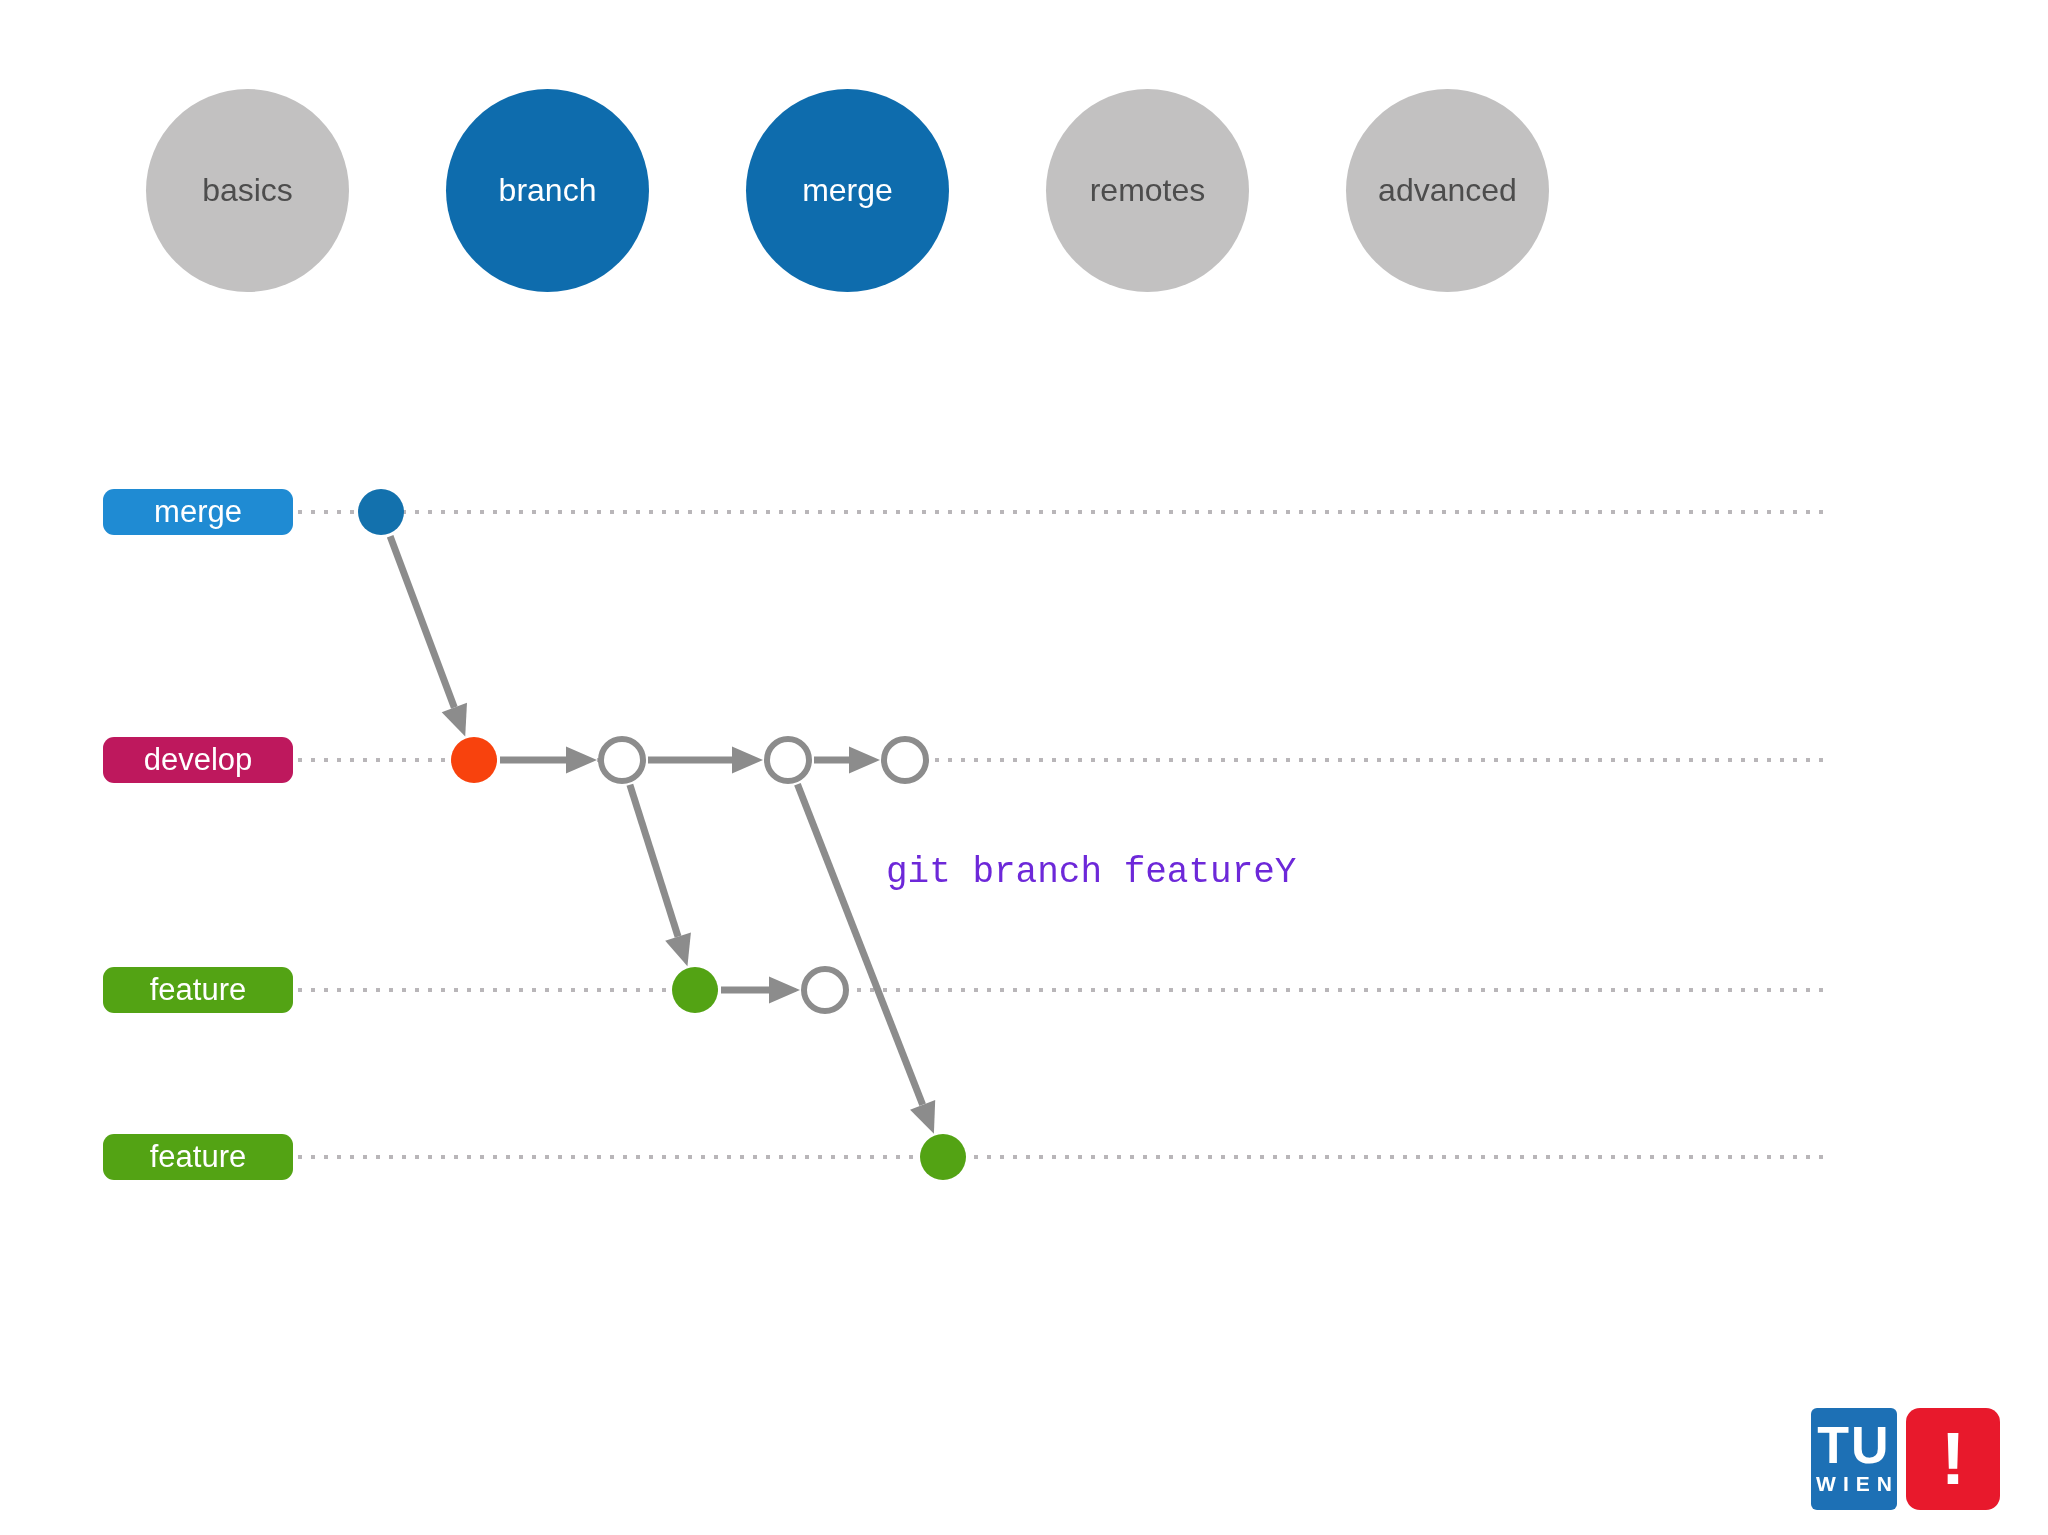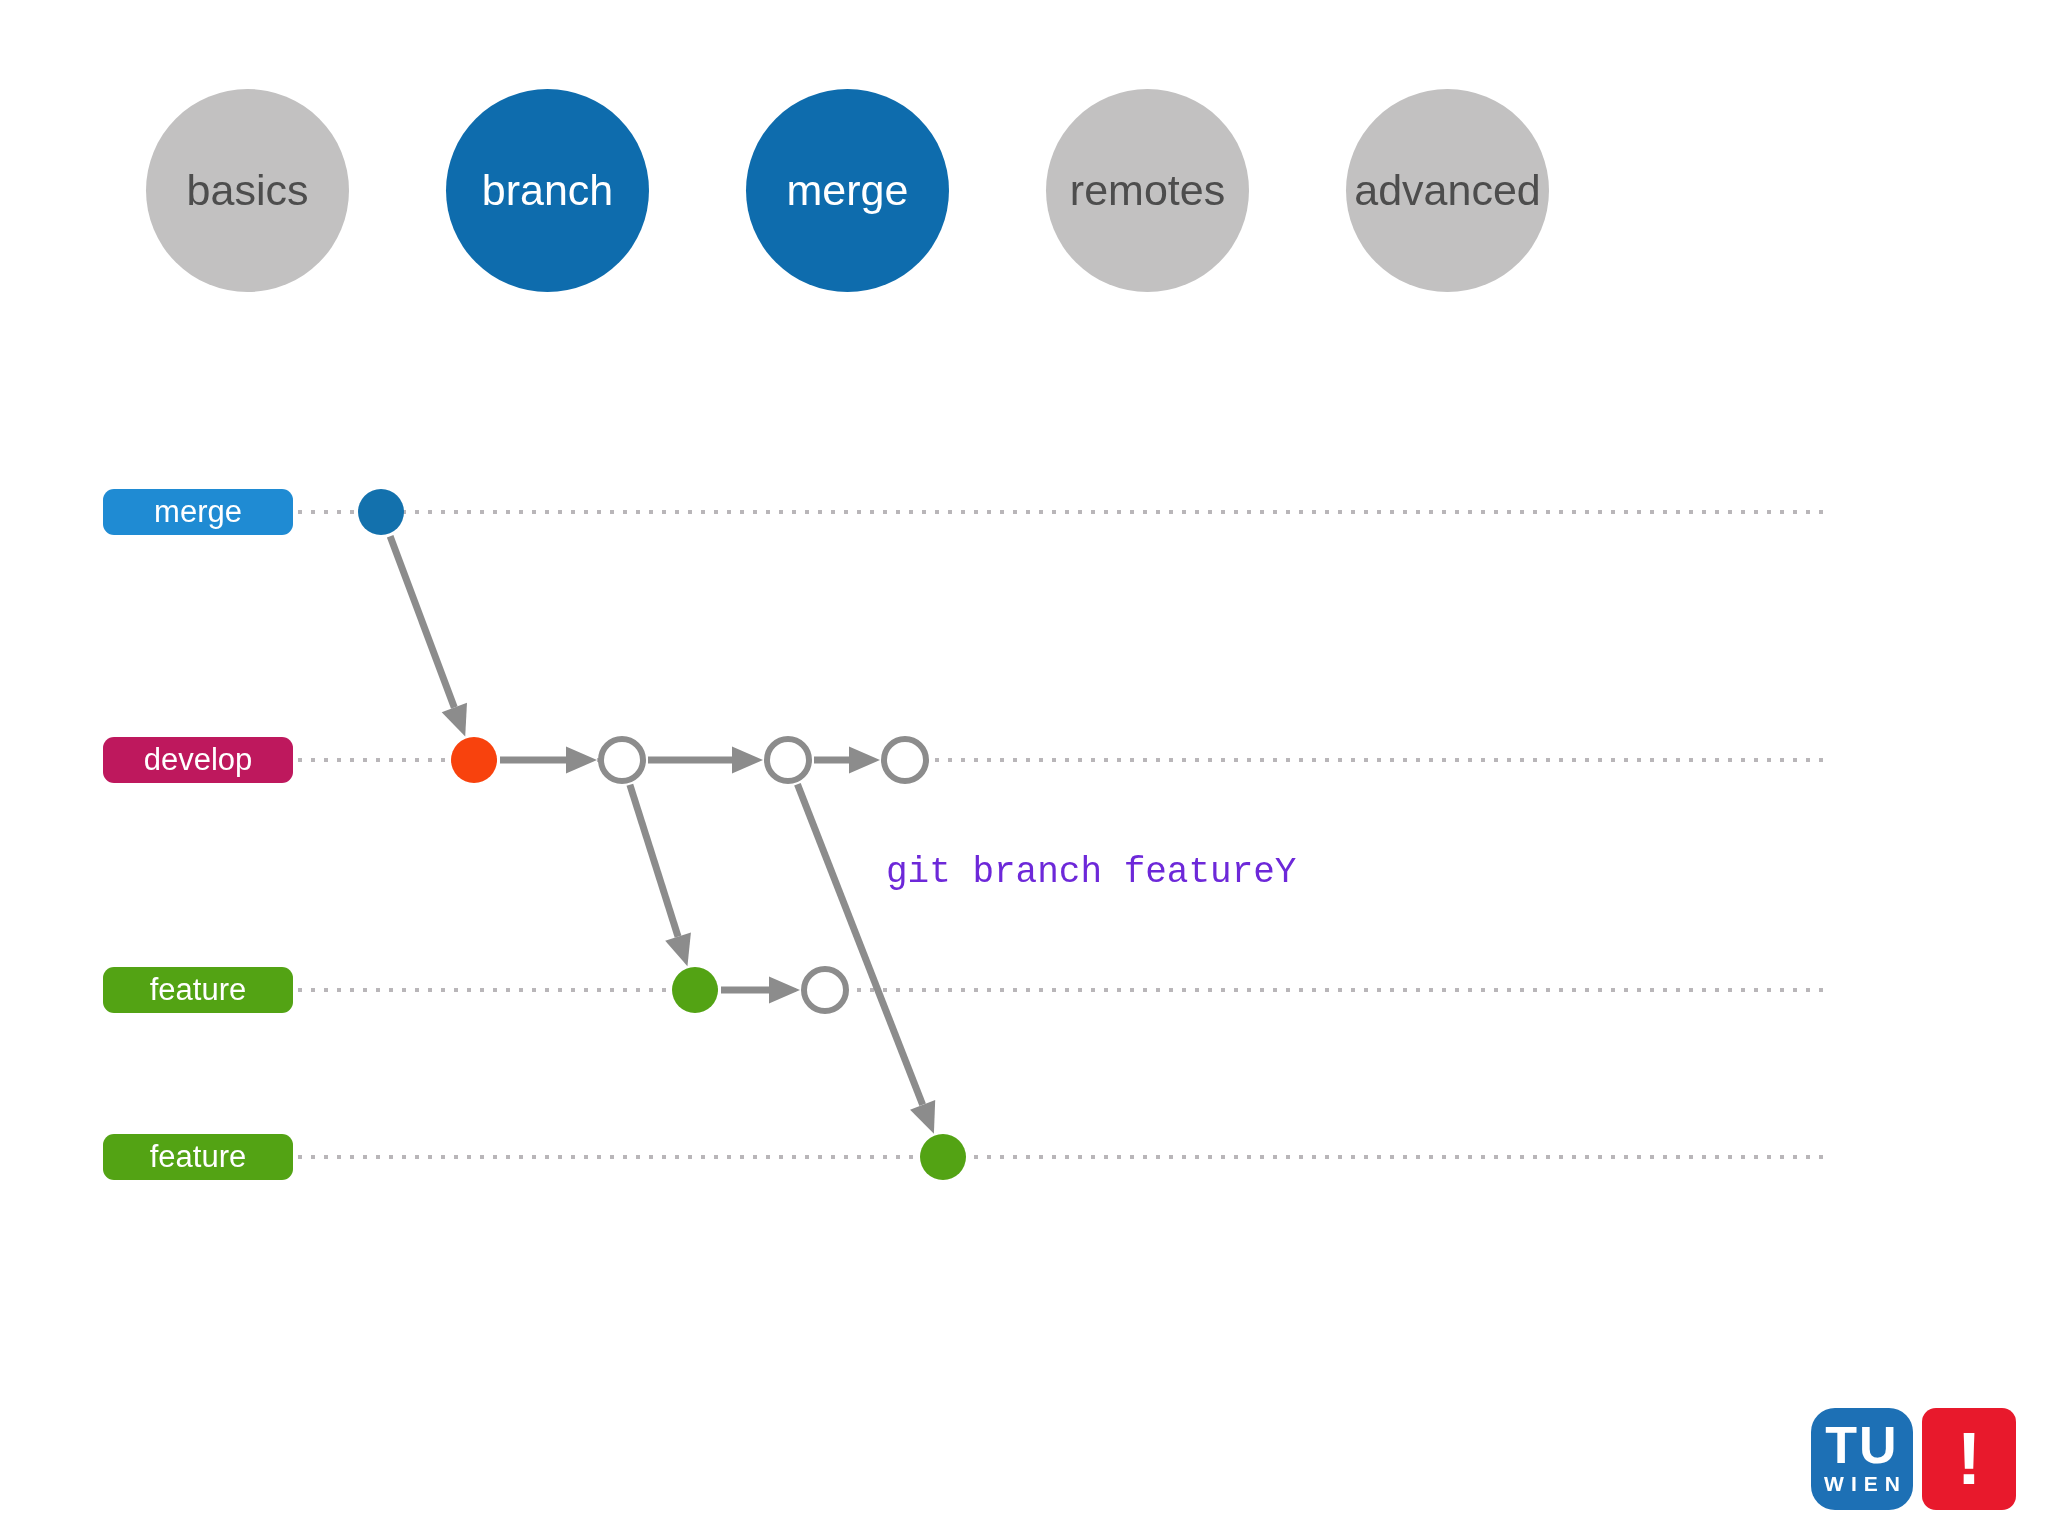--- a/index.html
+++ b/index.html
@@ -5,42 +5,42 @@
   html,body{margin:0;padding:0;background:#fff;}
   .slide{
     position:relative;width:2048px;height:1535px;background:#ffffff;overflow:hidden;
     font-family:"Liberation Sans",sans-serif;
   }
   
   .topics{position:absolute;left:146px;top:89px;display:flex;gap:97px;}
   .topic{
     width:203px;height:203px;border-radius:50%;
     display:flex;align-items:center;justify-content:center;
-    font-size:43px;
+    font-size:32px;
     text-align:center;
   }
   .topic.inactive{background:var(--topic-inactive,#c2c1c1);color:var(--topic-inactive-text,#4d4d4d);}
   .topic.active{background:var(--topic-active,#0e6cad);color:#ffffff;}
   
   #graph-svg{position:absolute;left:0;top:0;}
   .track{stroke-width:4;}
   .edge{stroke-width:7;}
   .branch-label{
     position:absolute;left:103px;width:190px;height:46px;border-radius:11px;
     color:#ffffff;font-size:31px;display:flex;align-items:center;justify-content:center;
   }
   .annotation{
     position:absolute;left:886px;top:852px;
     font-family:"Liberation Mono","DejaVu Sans Mono",monospace;
     font-size:36px;color:#141414;white-space:pre;
   }
   
   .logo{position:absolute;left:1811px;top:1408px;display:flex;gap:9px;}
   .logo-blue{
-    width:102px;height:102px;border-radius:24px;
+    width:86px;height:102px;border-radius:6px;
     display:flex;flex-direction:column;align-items:center;justify-content:center;
     color:#fff;
   }
   .logo-tu{font-size:52px;font-weight:bold;line-height:0.9;letter-spacing:2px;}
   .logo-wien{font-size:21px;font-weight:bold;letter-spacing:7px;margin-top:4px;margin-right:-7px;}
   .logo-red{
     width:94px;height:102px;border-radius:14px;
     display:flex;align-items:center;justify-content:center;color:#fff;
   }
   .logo-bang{font-size:74px;font-weight:bold;line-height:1;}

